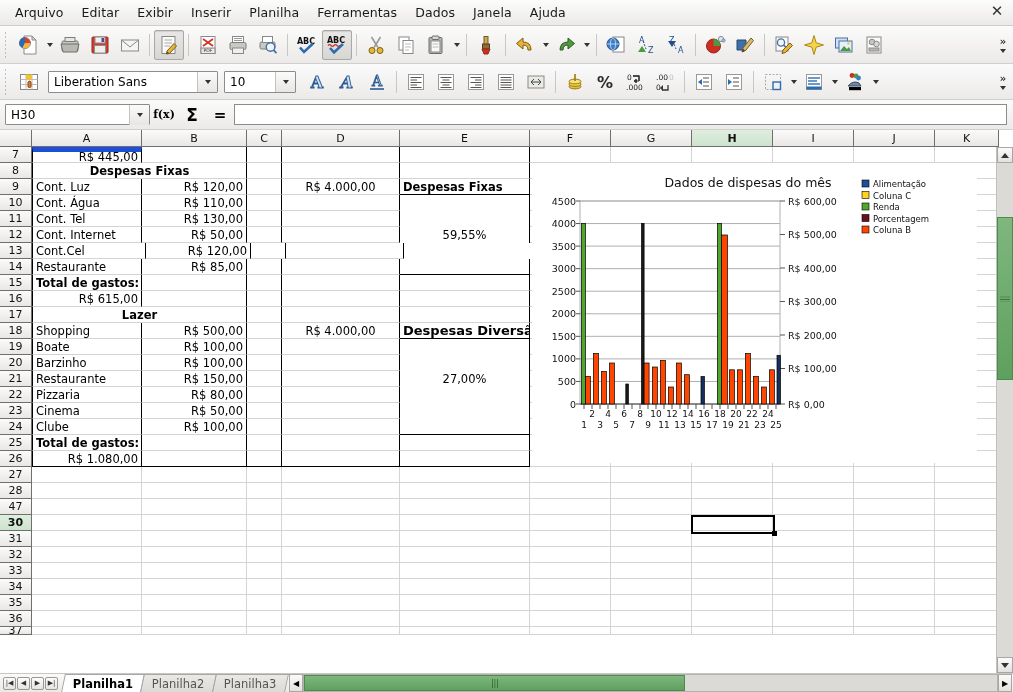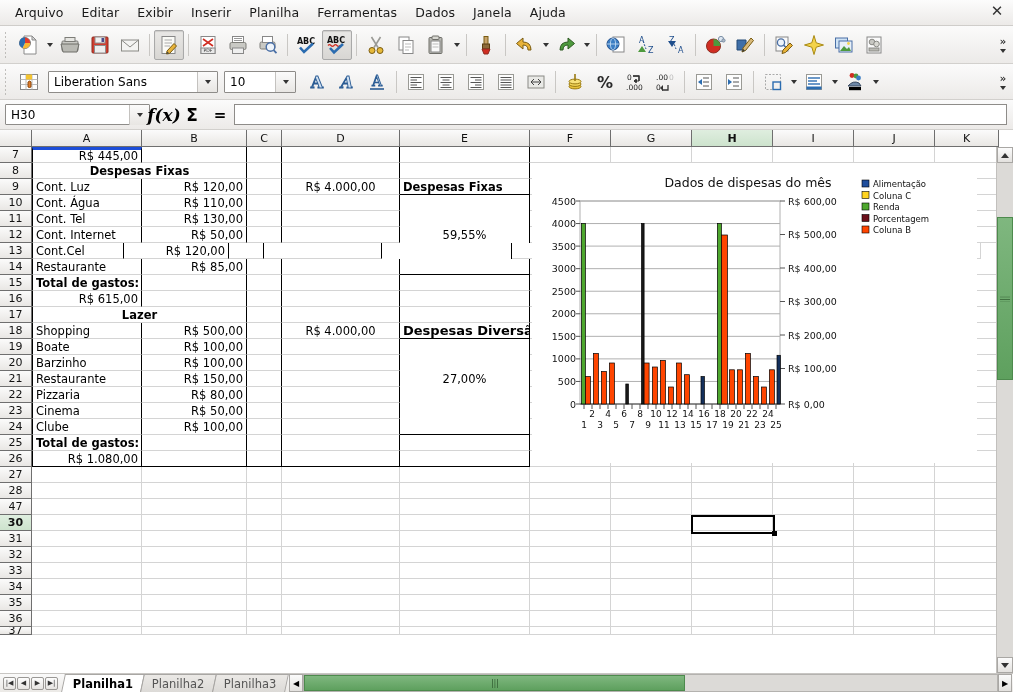--- a/index.html
+++ b/index.html
@@ -92,21 +92,21 @@
   .cells { position:relative; flex:1; background:#fff; }
   .crow { display:flex; height:16px; }
   .cell { border-right:1px solid #d4d4d4; border-bottom:1px solid #d4d4d4;
           font-size:11.5px; padding:0 3px; display:flex; align-items:center;
           overflow:hidden; white-space:nowrap; cursor:cell; }
   .cell.r { justify-content:flex-end; }
   .cell.c { justify-content:center; }
   .cell.b { font-weight:bold; }
   .bdr { border-right:1px solid #000 !important; }
   .bdl { border-left:1px solid #000; }
-  .bdt { border-top:3px solid #1d4ed8; }
+  .bdt { border-top:5px solid #1d4ed8; }
   .bdb { border-bottom:1px solid #000 !important; }
 
   .cursor { position:absolute; border:2px solid #000; pointer-events:none; }
   .cursor .handle { position:absolute; right:-4px; bottom:-4px; width:5px; height:5px;
                     background:#000; }
 
   
   .chart { position:absolute; background:#fff; border:none; }
 
   
@@ -625,21 +625,21 @@
       <b>»</b>
       <i></i>
     </div>
   </div>
 
   <div class="fbar">
     <div class="combo namebox">
       <div class="txt">H30</div>
       <div class="arw"></div>
     </div>
-    <div class="fbtn" style="font-style:italic;font-weight:bold;font-family:'DejaVu Serif',serif;font-size:17px;text-align:center;">f(x)</div>
+    <div class="fbtn" style="font-weight:bold;font-family:'DejaVu Serif',serif;font-size:11px;text-align:center;">f(x)</div>
     <div class="fbtn" style="font-weight:bold;font-size:17px;">Σ</div>
     <div class="fbtn" style="font-weight:bold;font-size:15px;">=</div>
     <div class="inputline"></div>
   </div>
 
   <div class="sheetwrap">
 
     <div class="gridrow-top">
       <div class="corner"></div>
       <div class="colhdrs">
@@ -770,21 +770,21 @@
             <div class="cell bdr" style="width:118px"></div>
             <div class="cell c" style="width:130px;border-right:1px solid #000;border-bottom:none">59,55%</div>
             <div class="cell" style="width:81px"></div>
             <div class="cell" style="width:81px"></div>
             <div class="cell" style="width:81px"></div>
             <div class="cell" style="width:81px"></div>
             <div class="cell" style="width:81px"></div>
             <div class="cell" style="width:64px"></div>
           </div>
           <div class="crow">
-            <div class="cell bdr bdl" style="width:92px">Cont.Cel</div>
+            <div class="cell bdr bdl" style="width:114px">Cont.Cel</div>
             <div class="cell r bdr" style="width:105px">R$ 120,00</div>
             <div class="cell bdr" style="width:35px"></div>
             <div class="cell bdr" style="width:118px"></div>
             <div class="cell" style="width:130px;border-right:1px solid #000;border-bottom:none"></div>
             <div class="cell" style="width:81px"></div>
             <div class="cell" style="width:81px"></div>
             <div class="cell" style="width:81px"></div>
             <div class="cell" style="width:81px"></div>
             <div class="cell" style="width:81px"></div>
             <div class="cell" style="width:64px"></div>

